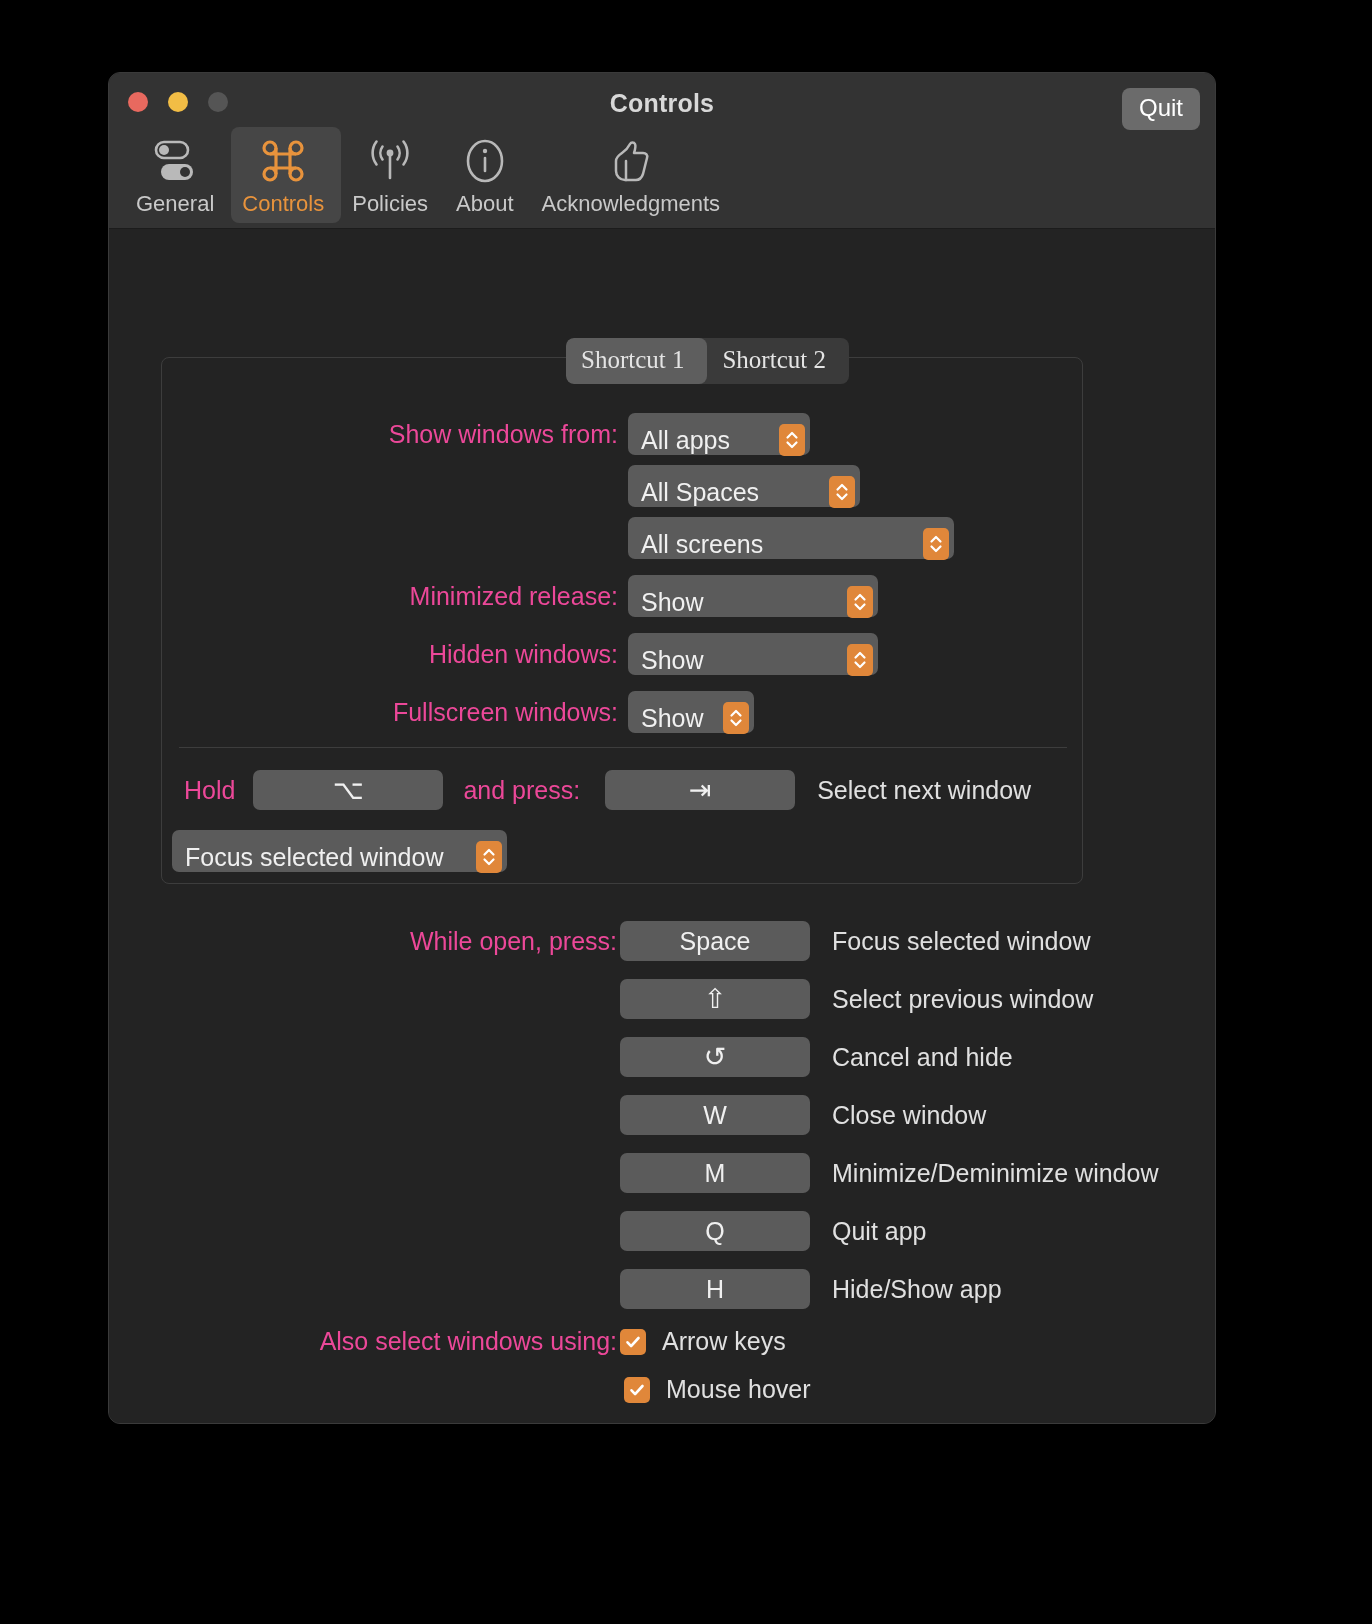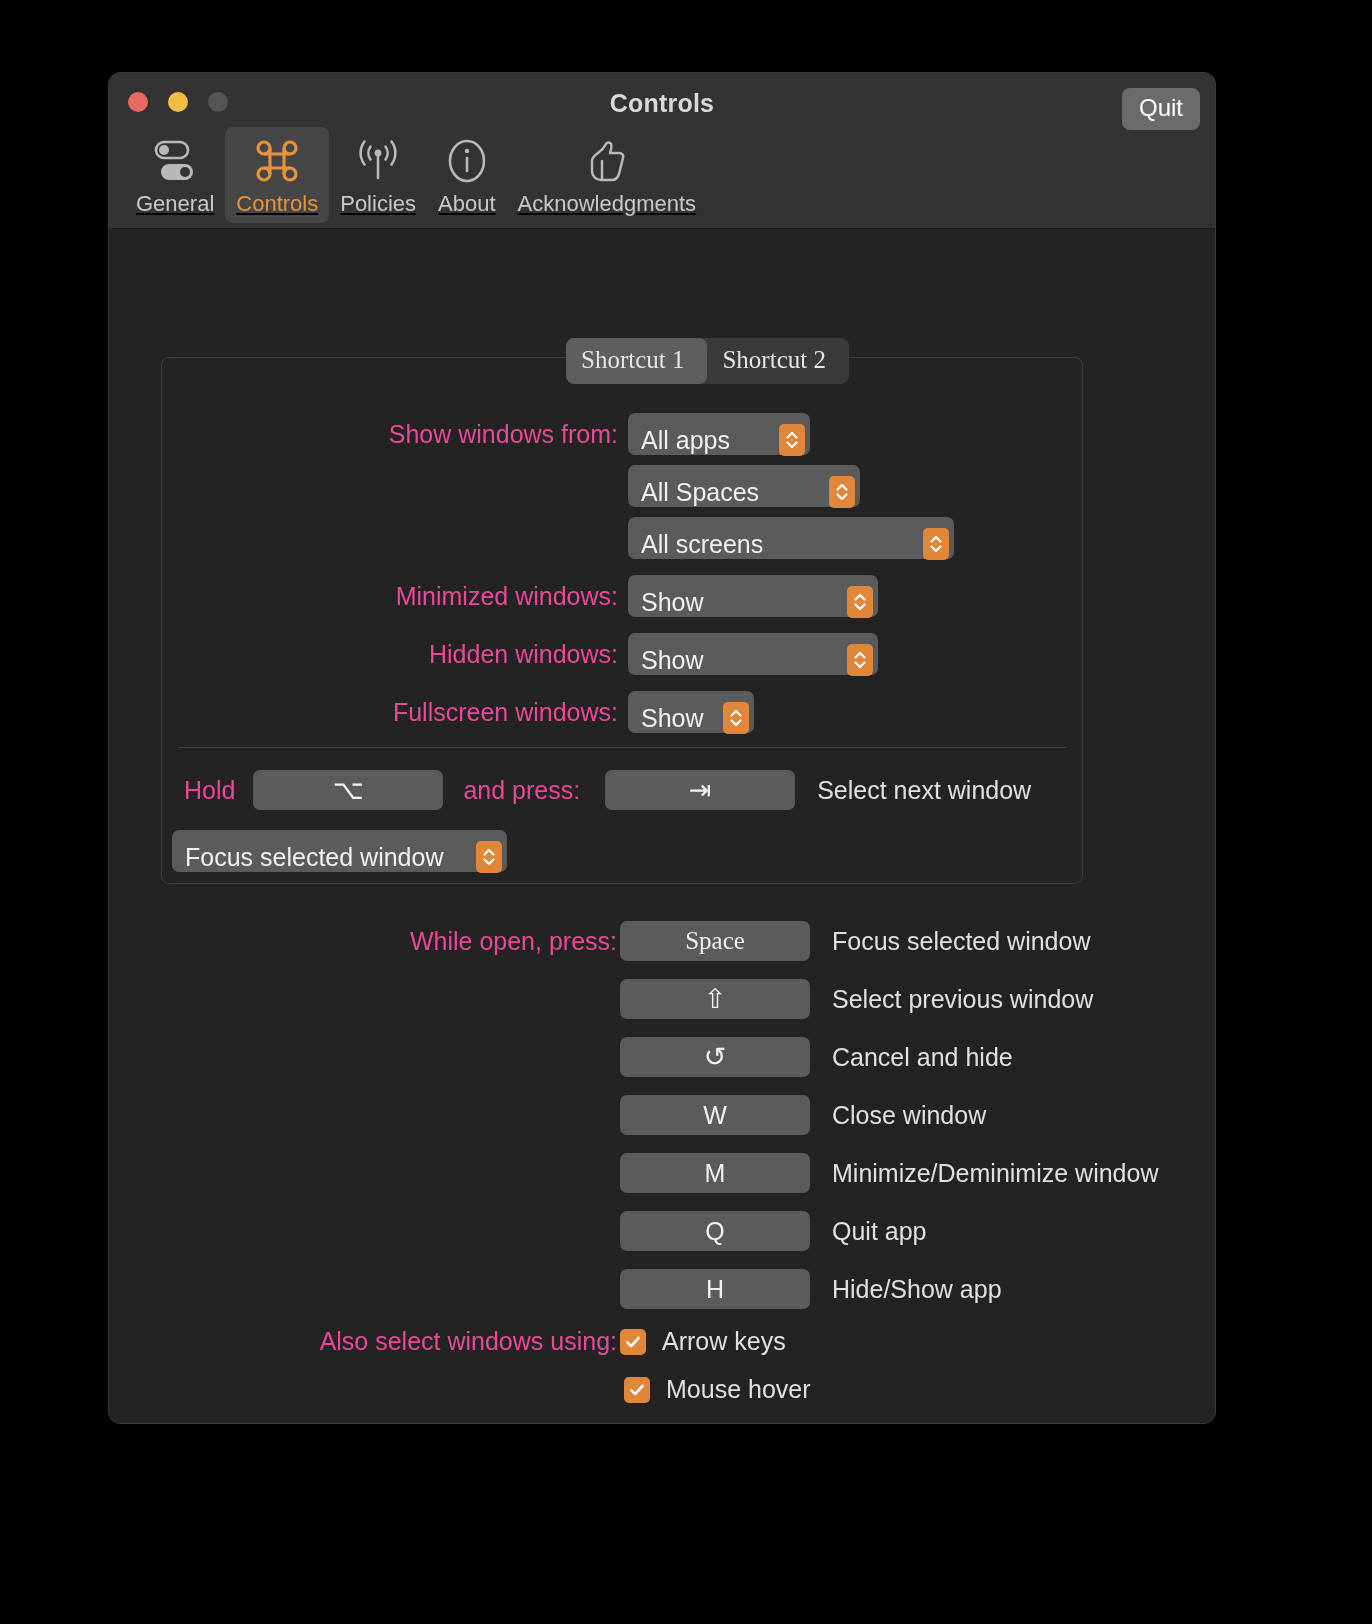--- a/index.html
+++ b/index.html
@@ -78,25 +78,24 @@
     top: 54px;
     display: flex;
     align-items: flex-start;
   }
 
   .tb-item {
     display: flex;
     flex-direction: column;
     align-items: center;
     justify-content: flex-start;
-    padding: 8px 11px 6px 11px;
+    padding: 8px 17px 6px 11px;
     border-radius: 8px;
     cursor: pointer;
     min-width: 60px;
-    text-decoration: underline;
   }
   .tb-item.selected { background: #464646; }
 
   .tb-icon {
     height: 52px;
     display: flex;
     align-items: center;
     justify-content: center;
     color: #b9b9b9;
   }
@@ -386,21 +385,21 @@
           <span class="chev">
             <svg width="16" height="22" viewBox="0 0 16 22" fill="none" stroke="#ffffff" stroke-width="2.2" stroke-linecap="round" stroke-linejoin="round">
               <path d="M3.5 8.5L8 4l4.5 4.5"></path>
                 <path d="M3.5 13.5L8 18l4.5-4.5"></path>
             </svg>
           </span>
         </button>
       </div>
 
       <div class="row" style="left:0; top:217px;">
-        <span class="row-label" style="width:456px;">Minimized windows:</span>
+        <span class="row-label" style="width:456px;">Minimized release:</span>
         <button class="popup w-show" style="margin-left:10px;">
           <span class="pv">Show</span>
           <span class="chev">
             <svg width="16" height="22" viewBox="0 0 16 22" fill="none" stroke="#ffffff" stroke-width="2.2" stroke-linecap="round" stroke-linejoin="round">
               <path d="M3.5 8.5L8 4l4.5 4.5"></path>
                 <path d="M3.5 13.5L8 18l4.5-4.5"></path>
             </svg>
           </span>
         </button>
       </div>
@@ -450,21 +449,21 @@
                 <path d="M3.5 13.5L8 18l4.5-4.5"></path>
             </svg>
           </span>
         </button>
       </div>
 
     </div>
 
     <div class="row" style="left:0; top:692px;">
       <span class="row-label" style="width:508px;">While open, press:</span>
-      <button class="keybtn" style="margin-left:3px;font-family:Liberation Serif, serif;">Space</button>
+      <button class="keybtn" style="margin-left:3px;">Space</button>
       <span class="trail-label">Focus selected window</span>
     </div>
 
     <div class="row" style="left:0; top:750px;">
       <span class="row-label" style="width:508px;"></span>
       <button class="keybtn glyph" style="margin-left:3px;">⇧</button>
       <span class="trail-label">Select previous window</span>
     </div>
 
     <div class="row" style="left:0; top:808px;">

